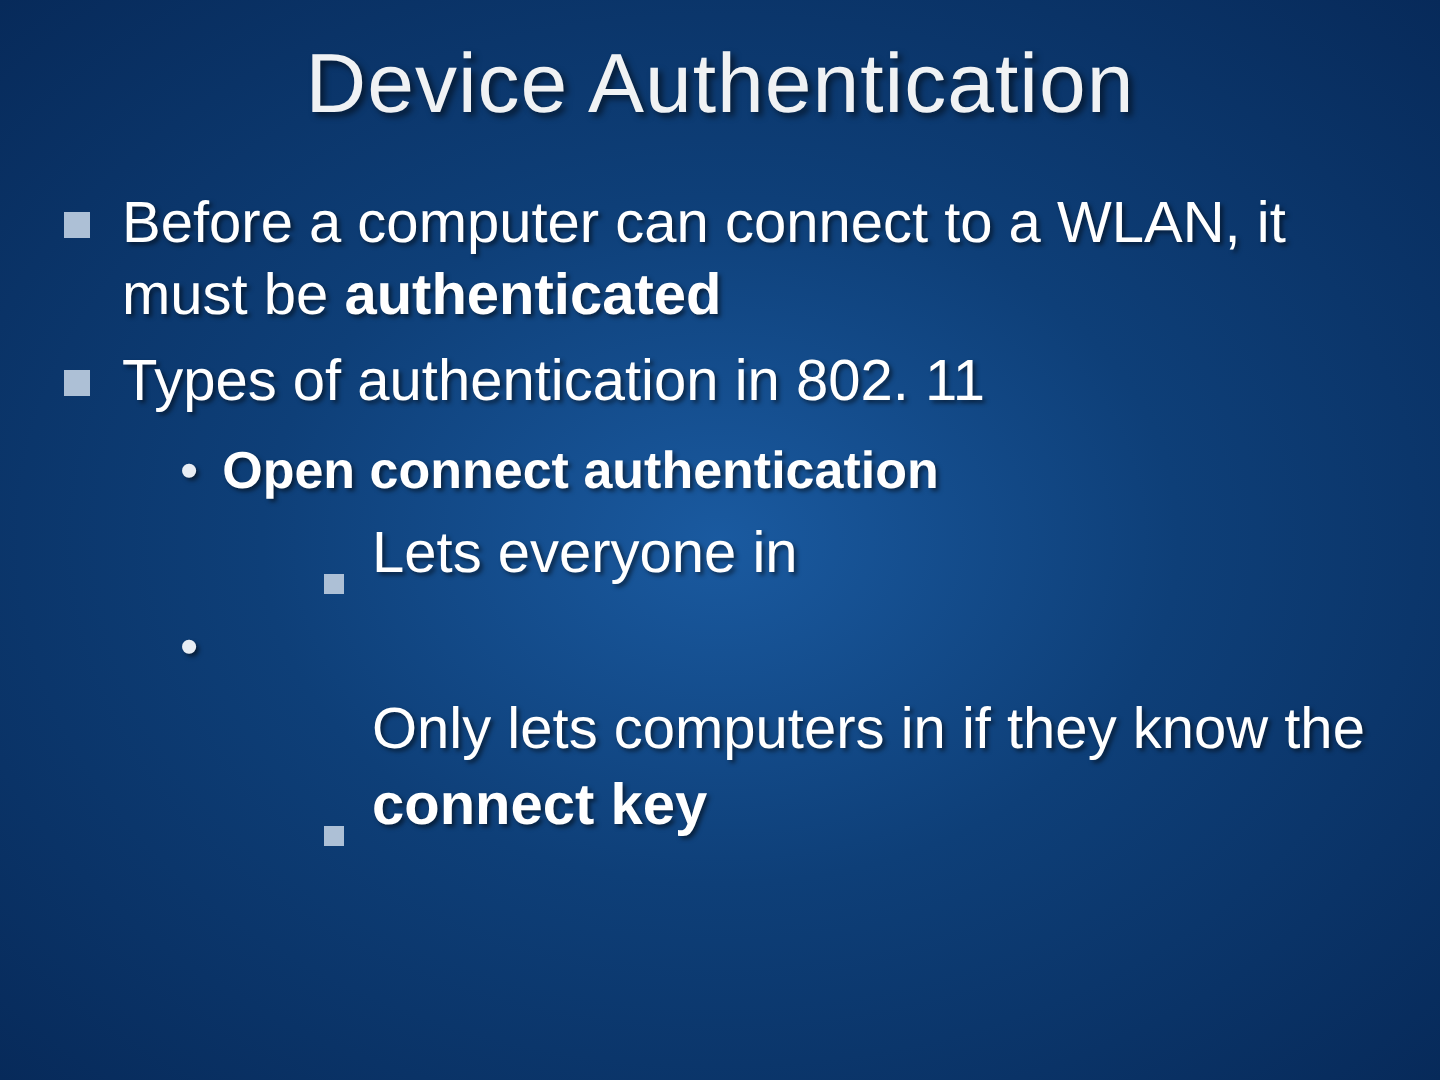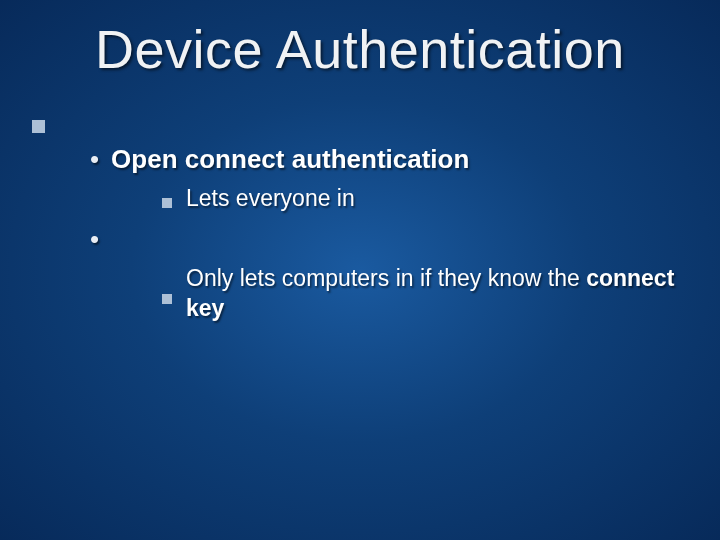--- a/index.html
+++ b/index.html
@@ -8,21 +8,21 @@
     width: 720px;
     height: 540px;
     background: radial-gradient(ellipse at center, #1a5aa0 0%, #0e3f78 45%, #072a5a 100%);
     color: #ffffff;
     font-family: Verdana, Geneva, sans-serif;
     position: relative;
     padding: 18px 28px 20px 28px;
   }
   .title {
     font-family: Arial, Helvetica, sans-serif;
-    font-size: 54px;
+    font-size: 42px;
     font-weight: 400;
     text-align: center;
     color: #f0f2f4;
     text-shadow: 2px 2px 3px rgba(0,0,0,0.55);
     margin-bottom: 28px;
     letter-spacing: 0.5px;
   }
   .lvl1 {
     display: flex;
     align-items: flex-start;
@@ -50,47 +50,54 @@
     text-shadow: 1.5px 1.5px 2px rgba(0,0,0,0.5);
   }
   .lvl2 .dot {
     font-size: 26px;
     margin-right: 12px;
     color: #e8edf4;
     flex: 0 0 auto;
   }
   .lvl3 {
     display: flex;
-    align-items: center;
+    align-items: flex-end;
     margin-left: 134px;
     margin-top: 8px;
     margin-bottom: 6px;
-    font-size: 23px;
+    font-size: 29px;
     line-height: 1.3;
     text-shadow: 1.5px 1.5px 2px rgba(0,0,0,0.5);
   }
   .lvl3 .sqbullet-sm {
     width: 10px; height: 10px;
     background: #adc0d6;
     margin-top: 10px;
     margin-right: 14px;
     flex: 0 0 auto;
   }
   .b { font-weight: bold; }
 </style>
 </head>
 <body>
 
 <div class="slide">
 
   <h1 class="title">Device Authentication</h1>
 
+  <div class="lvl1">
+    <span class="sqbullet"></span>
+    <div>
+      <span>Before a computer can connect to a WLAN, it must be </span><span class="b">authenticated</span>
+    </div>
+  </div>
 
   <div class="lvl1">
     <span class="sqbullet"></span>
+    <div>Types of authentication in 802. 11</div>
   </div>
 
   <div class="lvl2">
     <span class="dot">•</span>
     <div class="b">Open connect authentication</div>
   </div>
 
   <div class="lvl3">
     <span class="sqbullet-sm"></span>
     <div>Lets everyone in</div>

